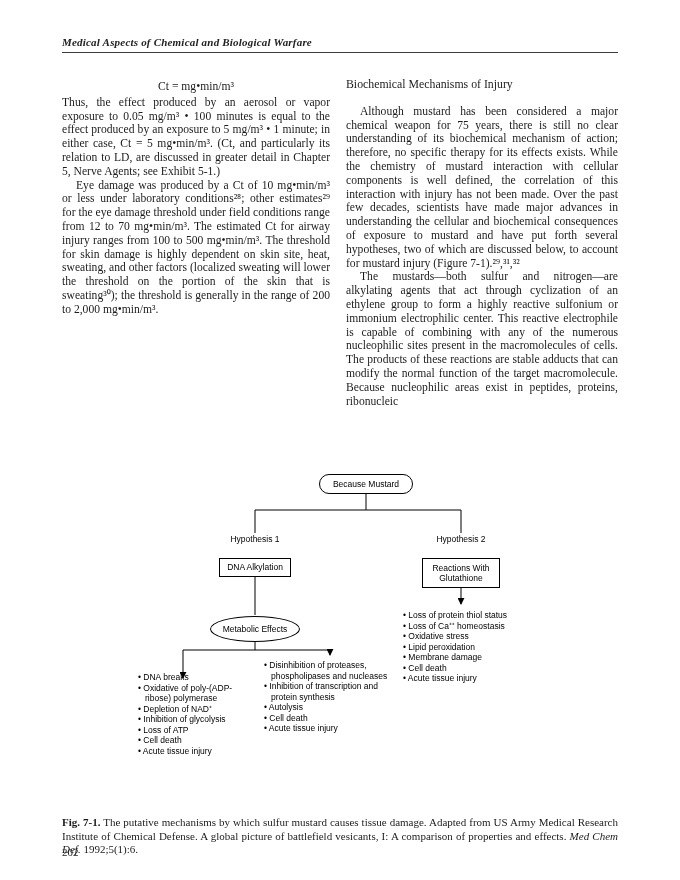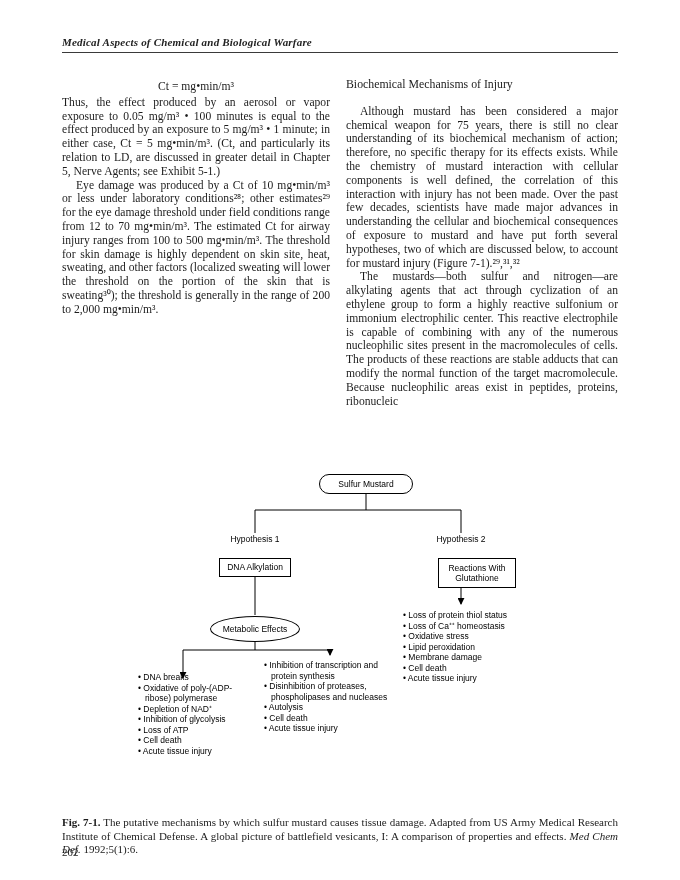--- a/index.html
+++ b/index.html
@@ -92,27 +92,27 @@
     <line x1="193" y1="109" x2="193" y2="147"></line>
 
     <line x1="399" y1="120" x2="399" y2="136" marker-end="url(#arr)"></line>
 
     <line x1="193" y1="174" x2="193" y2="182"></line>
     <line x1="121" y1="182" x2="268" y2="182"></line>
     <line x1="121" y1="182" x2="121" y2="210" marker-end="url(#arr)"></line>
     <line x1="268" y1="182" x2="268" y2="187" marker-end="url(#arr)"></line>
   </svg>
 
-  <div class="node stadium" style="left:257px; top:6px; width:94px; height:20px;">Sulfur Mustard</div>
+  <div class="node stadium" style="left:257px; top:6px; width:94px; height:20px;">Because Mustard</div>
 
   <div class="hyp-label" style="left:153px; top:66px; width:80px;">Hypothesis 1</div>
   <div class="node" style="left:157px; top:90px; width:72px; height:19px;">DNA Alkylation</div>
 
   <div class="hyp-label" style="left:359px; top:66px; width:80px;">Hypothesis 2</div>
-  <div class="node" style="left:360px; top:90px; width:78px; height:30px;margin-left:16px;">Reactions With Glutathione</div>
+  <div class="node" style="left:360px; top:90px; width:78px; height:30px;">Reactions With Glutathione</div>
 
   <div class="node ellipse" style="left:148px; top:148px; width:90px; height:26px;">Metabolic Effects</div>
 
   <div class="blist" style="left:341px; top:142px; width:122px;">
       <div class="b-item">• Loss of protein thiol status</div>
       <div class="b-item">• Loss of Ca⁺⁺ homeostasis</div>
       <div class="b-item">• Oxidative stress</div>
       <div class="b-item">• Lipid peroxidation</div>
       <div class="b-item">• Membrane damage</div>
       <div class="b-item">• Cell death</div>
@@ -123,22 +123,22 @@
       <div class="b-item">• DNA breaks</div>
       <div class="b-item">• Oxidative of poly-(ADP-ribose) polymerase</div>
       <div class="b-item">• Depletion of NAD⁺</div>
       <div class="b-item">• Inhibition of glycolysis</div>
       <div class="b-item">• Loss of ATP</div>
       <div class="b-item">• Cell death</div>
       <div class="b-item">• Acute tissue injury</div>
     </div>
 
   <div class="blist" style="left:202px; top:192px; width:134px;">
+      <div class="b-item">• Disinhibition of proteases, phospholipases and nucleases</div>
       <div class="b-item">• Inhibition of transcription and protein synthesis</div>
-      <div class="b-item">• Disinhibition of proteases, phospholipases and nucleases</div>
       <div class="b-item">• Autolysis</div>
       <div class="b-item">• Cell death</div>
       <div class="b-item">• Acute tissue injury</div>
     </div>
 </div>
 
 <p class="caption">
   <span class="bold">Fig. 7-1.</span><span> The putative mechanisms by which sulfur mustard causes tissue damage. Adapted from US Army Medical Research Institute of Chemical Defense. A global picture of battlefield vesicants, I: A comparison of properties and effects. </span><span class="italic">Med Chem Def.</span><span> 1992;5(1):6.</span>
 </p>
 

